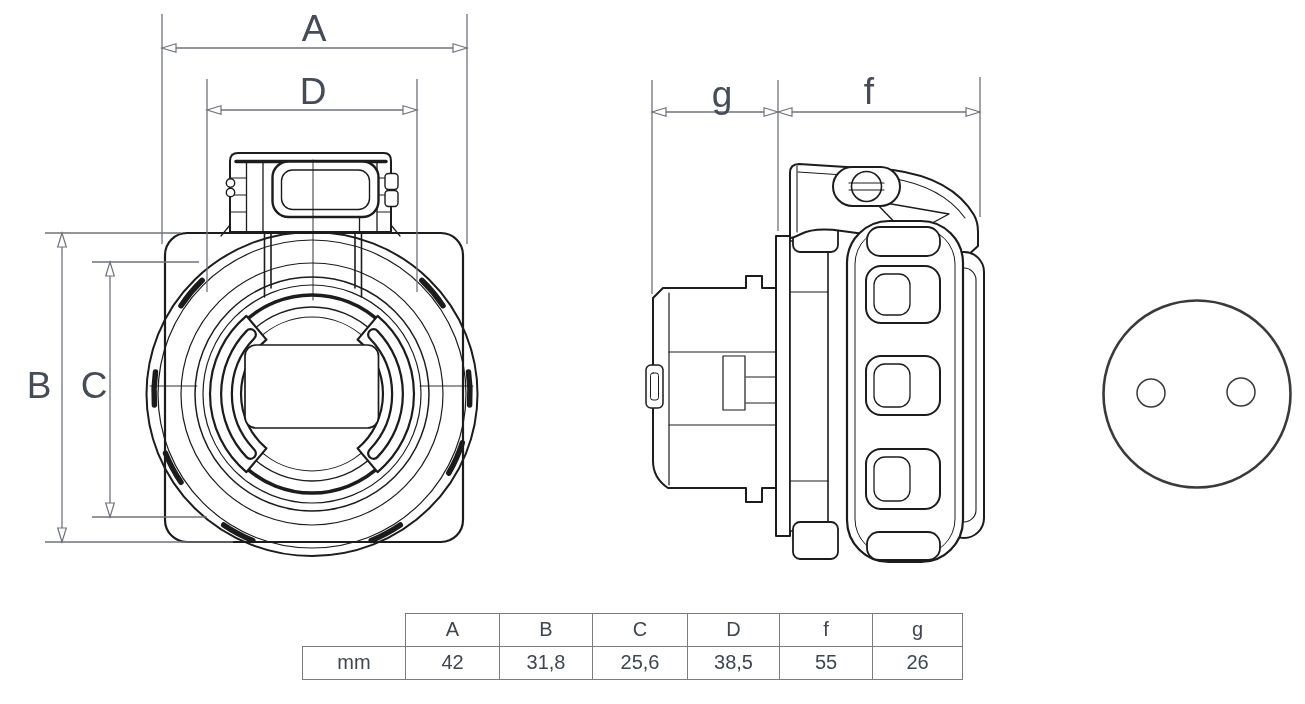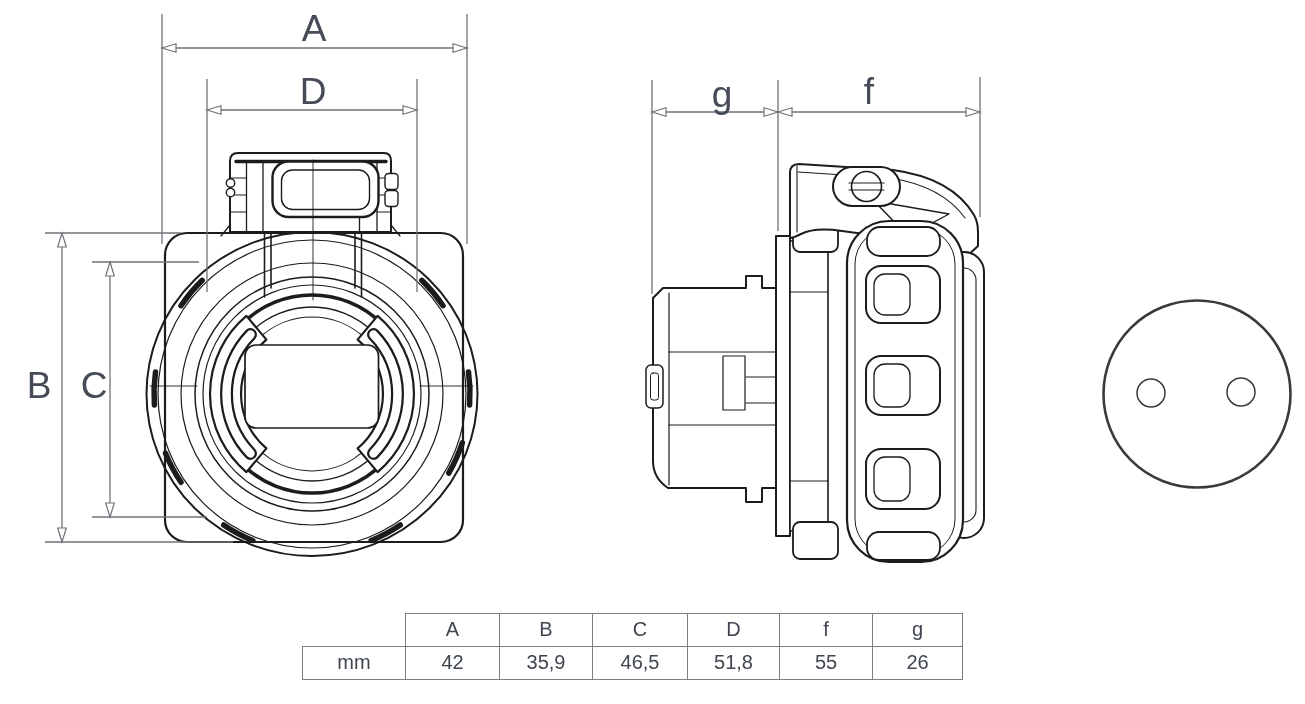--- a/index.html
+++ b/index.html
@@ -241,23 +241,23 @@
       <td>A</td>
       <td>B</td>
       <td>C</td>
       <td>D</td>
       <td>f</td>
       <td>g</td>
     </tr>
     <tr>
       <td>mm</td>
       <td>42</td>
-      <td>35,9</td>
-      <td>46,5</td>
-      <td>51,8</td>
+      <td>31,8</td>
+      <td>25,6</td>
+      <td>38,5</td>
       <td>55</td>
       <td>26</td>
     </tr>
   </tbody>
       </table>
 </div>
 
 </div>
 
 </body></html>

